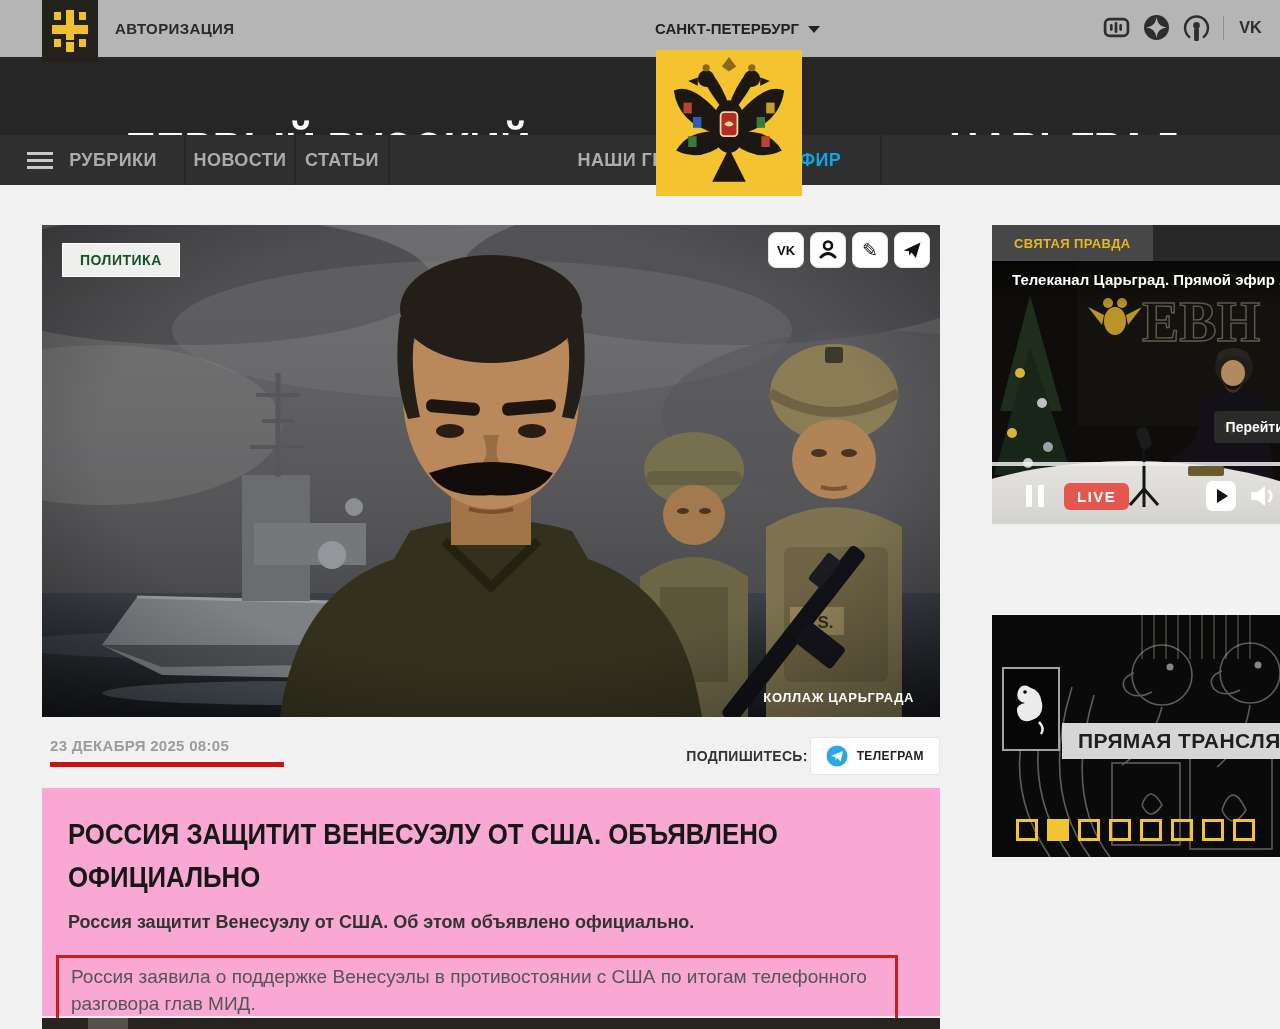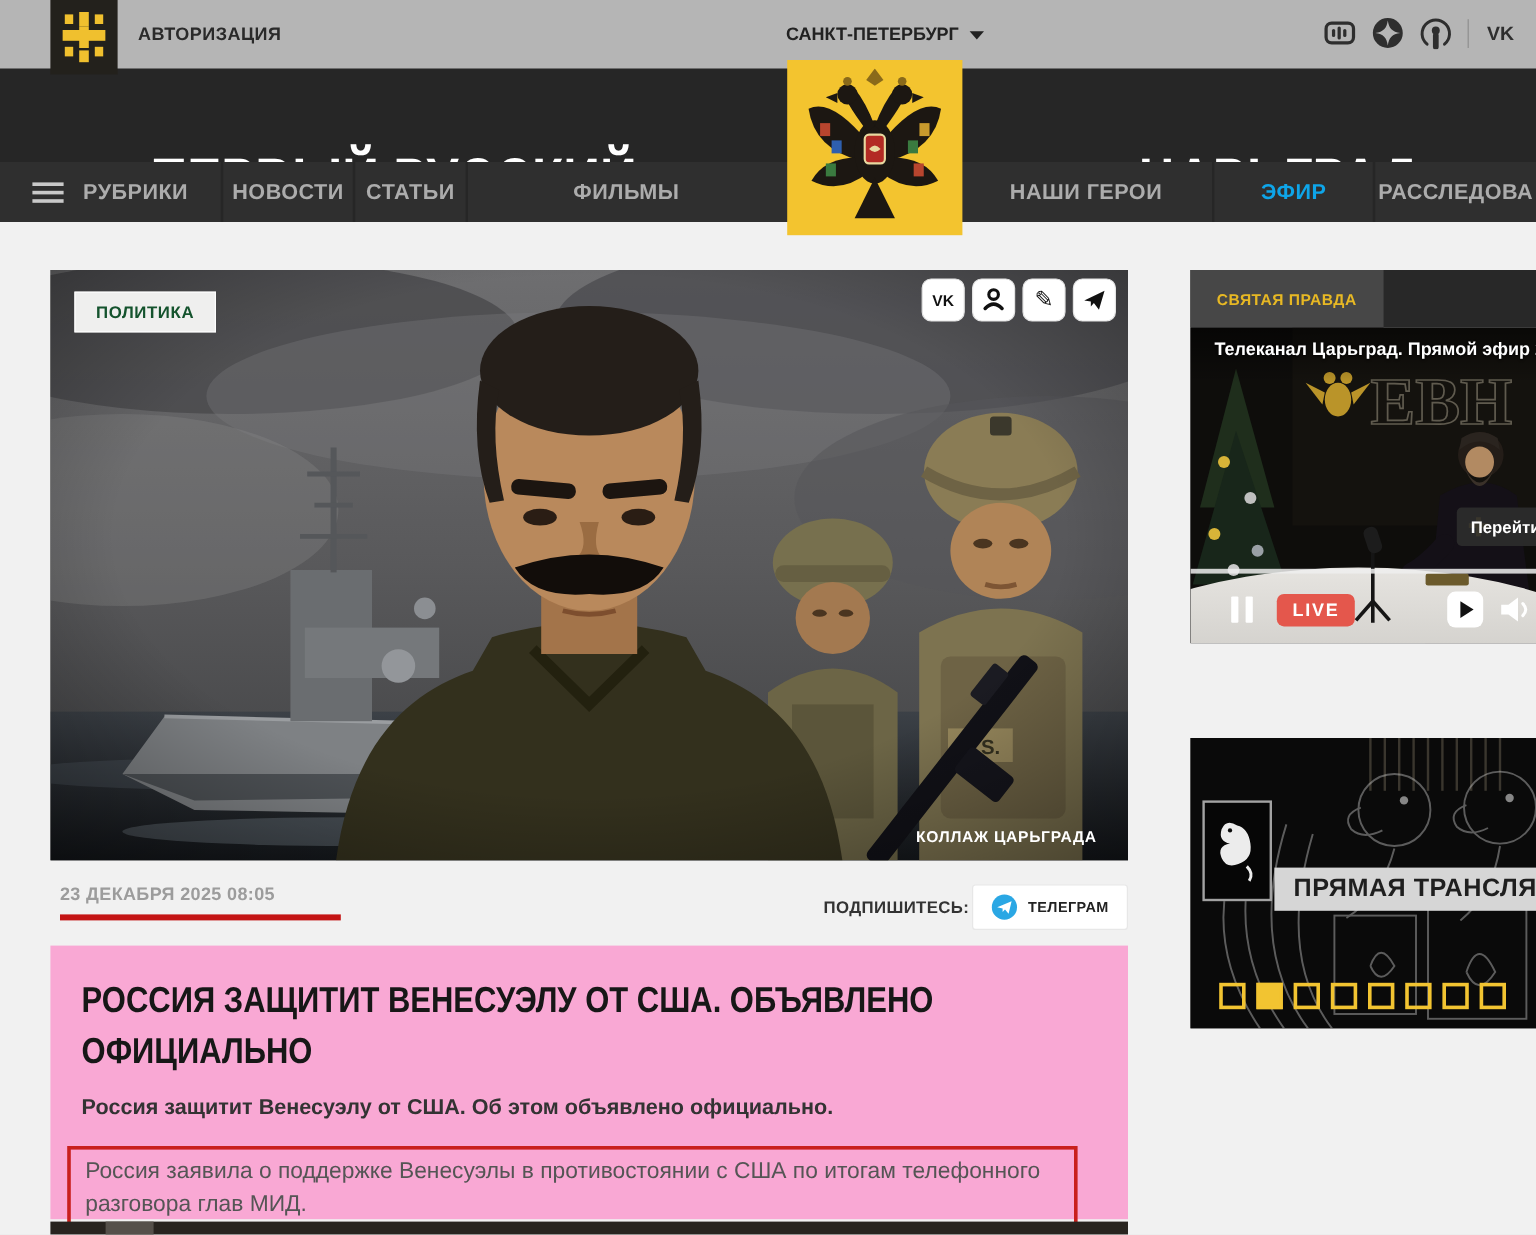--- a/index.html
+++ b/index.html
@@ -65,21 +65,21 @@
   .card h1{margin:24px 0 0 26px;width:830px;font-size:30px;line-height:43px;color:#171717;font-weight:700;
            transform:scaleX(.86);transform-origin:left top;}
   .lead{margin:14px 0 0 26px;font-size:18px;font-weight:700;color:#333;}
   .redbox{position:absolute;left:14px;top:167px;width:842px;border:3px solid #c9201d;padding:5px 12px;box-sizing:border-box;}
   .redbox p{margin:0;font-size:19px;line-height:27px;color:#555;}
   .next-strip{position:absolute;left:42px;top:1018px;width:898px;height:11px;background:#28241f;}
   .next-strip i{position:absolute;left:46px;top:0;width:40px;height:11px;background:#55504a;}
 
   
   .video-widget{position:absolute;left:992px;top:225px;width:288px;height:295px;}
-  .tabbar{height:48px;background:#282828;display:flex;}
+  .tabbar{height:36px;background:#282828;display:flex;}
   .tab{background:#474747;color:#e7b824;font-size:13px;font-weight:700;letter-spacing:.4px;
        display:flex;align-items:center;padding:0 22px;cursor:pointer;}
   .video{position:relative;height:263px;background:#0b0b0b;overflow:hidden;}
   .video svg.scene{position:absolute;left:0;top:0;}
   .vtitle{position:absolute;left:20px;top:10px;color:#fff;font-size:15px;font-weight:700;white-space:nowrap;text-shadow:0 1px 2px #000;}
   .vtooltip{position:absolute;top:150px;right:-40px;background:rgba(45,45,45,.92);color:#fff;font-size:14px;
             font-weight:700;padding:8px 12px;border-radius:4px;white-space:nowrap;cursor:pointer;}
   .progress{position:absolute;left:0;right:0;top:201px;height:4px;background:rgba(238,238,238,.85);cursor:pointer;}
   .controls{position:absolute;left:16px;right:0;bottom:0;height:56px;display:flex;align-items:center;padding:0 18px;gap:20px;}
   .pause{display:flex;gap:6px;cursor:pointer;}
@@ -173,32 +173,26 @@
           <i></i>
         </span>
       <span>РУБРИКИ</span>
     </div>
     <div class="nav-item ni1">
         <span>НОВОСТИ</span>
       </div>
     <div class="nav-item ni2">
         <span>СТАТЬИ</span>
       </div>
-    <div class="nav-item ni3">
-        <span>ФИЛЬМЫ</span>
-      </div>
     <div class="nspacer"></div>
     <div class="nav-item ni4">
         <span>НАШИ ГЕРОИ</span>
       </div>
     <div class="nav-item ni5 accent">
         <span>ЭФИР</span>
-      </div>
-    <div class="nav-item ni6">
-        <span>РАССЛЕДОВА</span>
       </div>
   </nav>
 
   <div class="emblem">
     <svg width="120" height="132" viewBox="0 0 100 110">
       <g fill="#1c1712">
         <path d="M46,52 Q20,20 4,28 Q8,56 40,64 Z"></path>
         <path d="M44,62 Q16,60 6,78 Q26,88 46,72 Z"></path>
         <path d="M54,52 Q80,20 96,28 Q92,56 60,64 Z"></path>
         <path d="M56,62 Q84,60 94,78 Q74,88 54,72 Z"></path>

